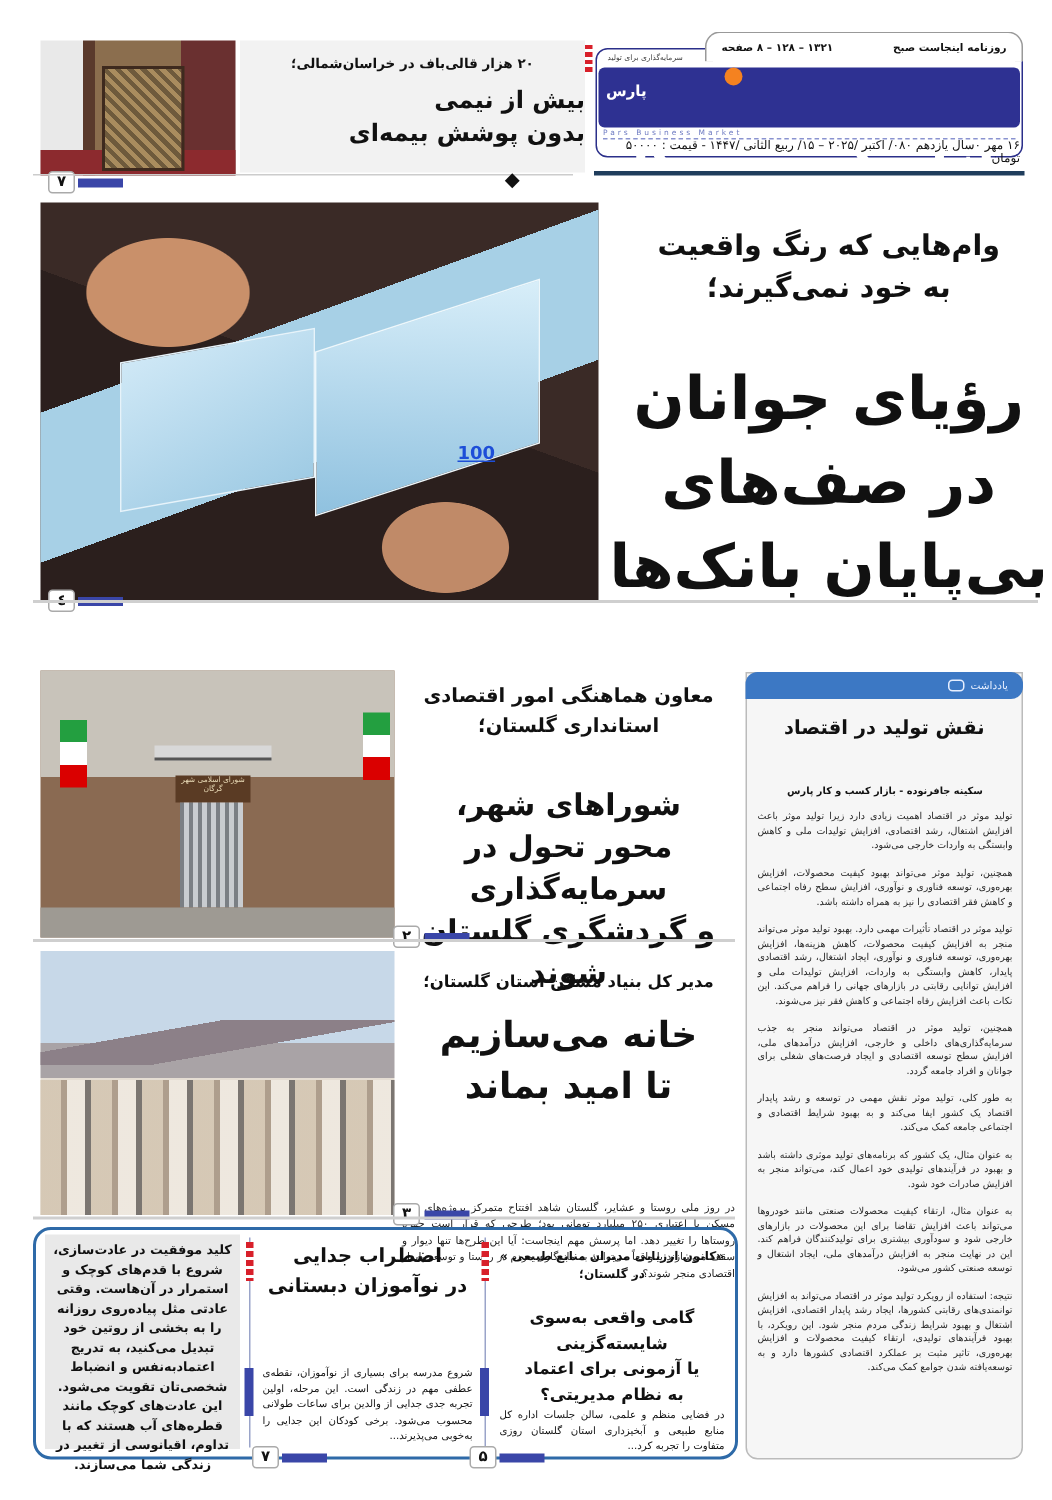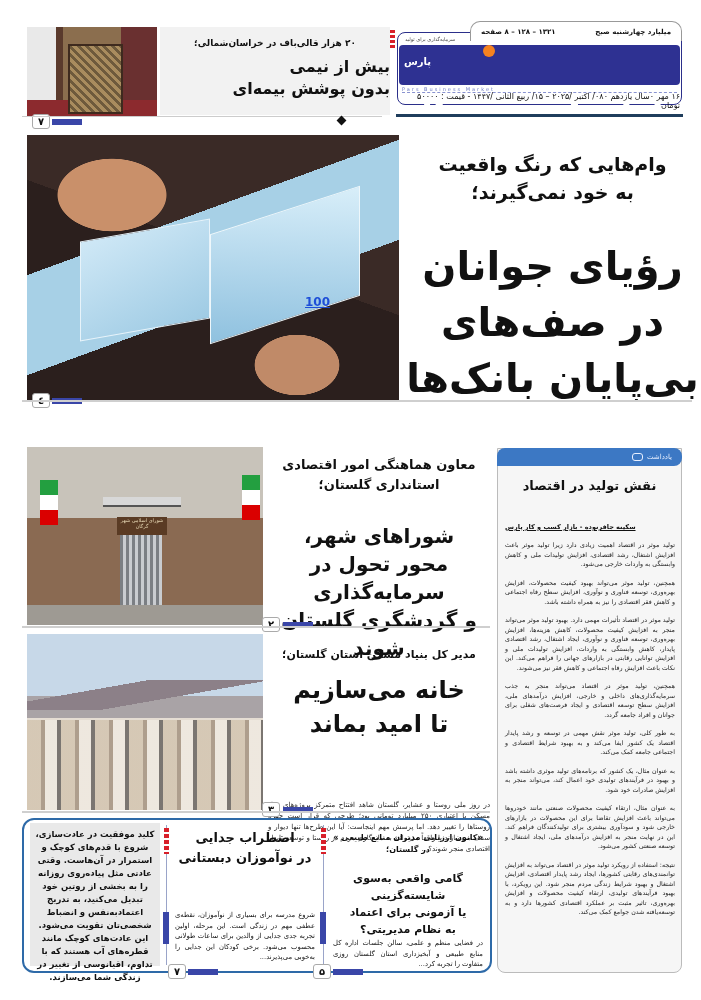--- a/index.html
+++ b/index.html
@@ -75,21 +75,21 @@
   .m-kicker2 { left: 268px; top: 648px; width: 222px; font-size: 11px; font-weight: bold; }
   .m-title2 { left: 268px; top: 673px; width: 222px; font-size: 24px; font-weight: 900; line-height: 34px; }
   .m-body2 { left: 268px; top: 752px; width: 222px; font-size: 7px; line-height: 11px; direction: rtl; text-align: justify; color: #222; margin-top: 48px; }
   .m-rule2 { left: 22px; top: 811px; width: 468px; height: 2px; background: #cfcfcf; }
 
   
   .ed-box { left: 497px; top: 448px; width: 185px; height: 525px; background: #f6f6f6; border: 1px solid #bbb; border-radius: 0 0 8px 8px; }
   .ed-head { left: 497px; top: 448px; width: 185px; height: 18px; background: #3c78c4; border-radius: 8px 8px 8px 0; color: #e7efff; font-size: 7px; direction: rtl; display: flex; align-items: center; padding: 0 10px; gap: 4px; }
   .ed-icon { width: 11px; height: 8px; border: 1.5px solid #e7efff; border-radius: 3px; }
   .ed-title { left: 497px; top: 478px; width: 185px; font-size: 13px; font-weight: 900; }
-  .ed-author { left: 505px; top: 523px; width: 170px; font-size: 6.5px; font-weight: bold; direction: rtl; text-align: left; text-decoration: underline; }
+  .ed-author { left: 505px; top: 523px; width: 170px; font-size: 6.5px; font-weight: bold; direction: rtl; text-align: center; }
   .ed-body { left: 505px; top: 540px; width: 170px; font-size: 6.3px; line-height: 9.5px; direction: rtl; text-align: justify; color: #222; }
   .ed-body p { margin-bottom: 9px; }
 
   
   .bot-frame { left: 22px; top: 818px; width: 470px; height: 155px; border: 2px solid #2e6aa8; border-radius: 12px; border-top-color: #2e6aa8; }
   .bot-quote { left: 30px; top: 823px; width: 130px; height: 143px; background: #e9e9e9; }
   .bot-quote-t { left: 33px; top: 828px; width: 124px; font-size: 8.5px; font-weight: bold; line-height: 13px; direction: rtl; text-align: center; }
   .bot-sep { width: 1px; background: #9aa4c9; }
   .bot-redbar { width: 5px; height: 26px; background: repeating-linear-gradient(#d8202a 0 4px, #fff 4px 6px); }
   .bot-vlogo { width: 6px; height: 32px; background: #3a46a8; }
@@ -98,21 +98,21 @@
   .b3-kicker { left: 328px; top: 832px; width: 160px; font-size: 8px; font-weight: bold; line-height: 12px; }
   .b3-title { left: 328px; top: 870px; width: 160px; font-size: 11px; font-weight: 900; line-height: 17px; }
   .b3-body { left: 333px; top: 938px; width: 150px; font-size: 6.8px; line-height: 10.5px; direction: rtl; text-align: justify; }
 </style>
 </head>
 <body>
 
 <div class="abs red-bars"></div>
 <div class="abs mast-box"></div>
 <div class="abs mast-top">
-  <span>میلیارد چهارشنبه صبح</span>
+  <span>روزنامه اینجاست صبح</span>
   <span>۱۳۲۱ – ۱۲۸ – ۸ صفحه</span>
 </div>
 <div class="abs mast-slogan">سرمایه‌گذاری برای تولید</div>
 <div class="abs mast-band"></div>
 <div class="abs mast-name">بازار کسب و کار</div>
 <div class="abs mast-dot"></div>
 <div class="abs mast-pars">پارس</div>
 <div class="abs mast-latin">Pars Business Market</div>
 <div class="abs mast-date">۱۶ مهر ۰سال یازدهم ۰۸۰/ اکتبر /۲۰۲۵ – ۱۵/ ربیع الثانی /۱۴۴۷ - قیمت : ۵۰۰۰۰ تومان</div>
 <div class="abs mast-rule"></div>

